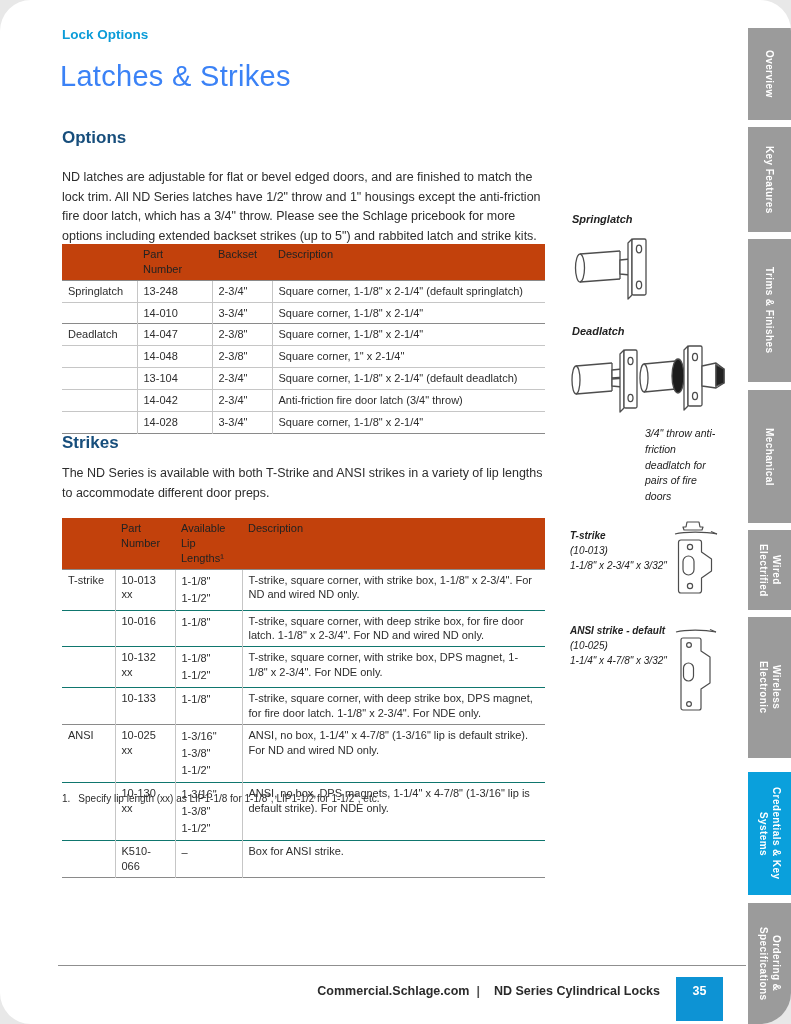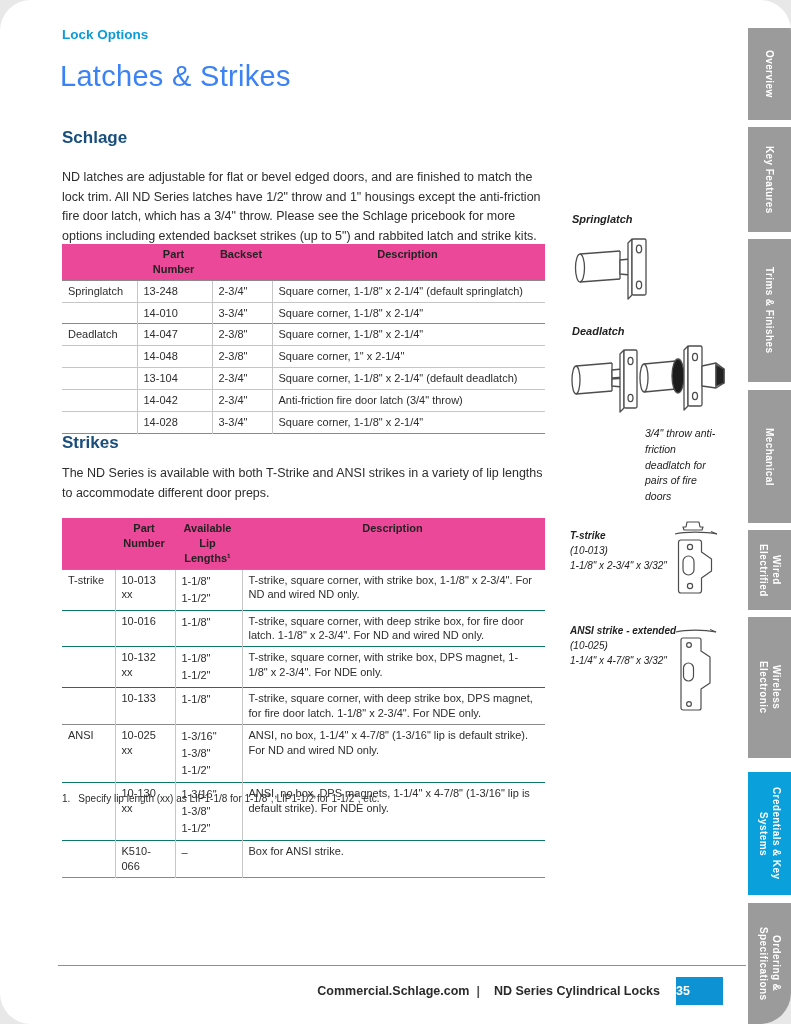--- a/index.html
+++ b/index.html
@@ -18,21 +18,21 @@
   .h-strikes { top:433px; }
   .para { position:absolute; left:62px; width:494px; font-size:12.5px; line-height:1.56; color:#2d2d2d; }
   .p-latches { top:168px; }
   .p-strikes { top:464px; }
 
   
   table { border-collapse:collapse; table-layout:fixed; width:483px; position:absolute; left:62px; }
   .t-latches { top:244px; }
   .t-strikes { top:518px; }
   th, td { text-align:left; vertical-align:top; font-size:11px; padding:3px 8px 3px 6px; line-height:1.35; }
-  th { font-weight:bold; background:#ec4899; color:#222;text-align:center; }
+  th { font-weight:normal; background:#c2410c; color:#222; }
   tbody td { border-top:1px solid #c6c6c6; }
   tbody td + td { border-left:1px solid #c6c6c6; }
   tbody tr.group-start td { border-top:1px solid #8a8a8a; }
   table { border-bottom:1px solid #8a8a8a; }
   .t-strikes tbody td { border-top:1px solid #0f766e; }
   .t-latches col:nth-child(1){width:75px;} .t-latches col:nth-child(2){width:75px;}
   .t-latches col:nth-child(3){width:60px;} .t-latches col:nth-child(4){width:273px;}
   .t-strikes col:nth-child(1){width:53px;} .t-strikes col:nth-child(2){width:60px;}
   .t-strikes col:nth-child(3){width:67px;} .t-strikes col:nth-child(4){width:303px;}
   .lip-line { line-height:1.55; }
@@ -52,31 +52,31 @@
     writing-mode:vertical-rl; font-size:10px; font-weight:bold; color:#ffffff;
     letter-spacing:.4px; text-align:center; line-height:1.35; white-space:pre-line;
   }
   .tab.active { background:#0aa0dc; }
 
   
   .footer-rule { position:absolute; left:58px; top:965px; width:688px; height:1px; background:#8f8f8f; }
   .footer-text { position:absolute; left:0; top:984px; width:660px; text-align:right; font-size:12.5px; color:#2b2b2b; }
   .footer-text span { margin-left:7px;font-weight:bold; }
   .footer-sep { color:#555; margin:0 7px; }
-  .page-box { position:absolute; left:676px; top:977px; width:47px; height:28px; background:#0d93d4; color:#fff; font-size:12.5px; font-weight:bold; line-height:28px; }
+  .page-box { position:absolute; left:676px; top:977px; width:47px; height:44px; background:#0d93d4; color:#fff; font-size:12.5px; font-weight:bold; text-align:center; line-height:28px; }
 </style>
 </head>
 <body>
 
 <div class="page">
 
   <div class="eyebrow">Lock Options</div>
   <div class="page-title">Latches &amp; Strikes</div>
 
-  <div class="section-heading h-latches">Schlage</div>
+  <div class="section-heading h-latches">Options</div>
   <div class="para p-latches">ND latches are adjustable for flat or bevel edged doors, and are finished to match the lock trim. All ND Series latches have 1/2" throw and 1" housings except the anti-friction fire door latch, which has a 3/4" throw.  Please see the Schlage pricebook for more options including extended backset strikes (up to 5") and rabbited latch and strike kits.</div>
 
   <table class="t-latches">
     <colgroup>
         <col>
         <col>
         <col>
         <col>
       </colgroup>
     <thead>
@@ -285,21 +285,21 @@
         <path d="M45 15 l-6 -2.5" fill="none"></path>
         <path d="M9 21 h18 a2.5 2.5 0 0 1 2.5 2.5 V33 l10 7 v12 l-10 7 v12.5 a2.5 2.5 0 0 1 -2.5 2.5 H9 a2.5 2.5 0 0 1 -2.5 -2.5 v-48 A2.5 2.5 0 0 1 9 21 Z"></path>
         <circle cx="18" cy="28" r="2.6"></circle>
         <circle cx="18" cy="67" r="2.6"></circle>
         <rect x="11" y="37" width="11" height="19" rx="5.5"></rect>
       </g>
     </svg>
   </div>
 
   <div class="fig-sub" style="left:570px; top:623px; width:110px;">
-    <div style="font-weight:bold;">ANSI strike - extended</div>
+    <div style="font-weight:bold;">ANSI strike - default</div>
     <div>(10-025)</div>
     <div>1-1/4" x 4-7/8" x 3/32"</div>
   </div>
   <div class="fig" style="left:674px; top:625px;">
     <svg width="44" height="92" viewBox="0 0 44 92">
       <g fill="#ffffff" stroke="#4d4d4d" stroke-width="1.2" stroke-linejoin="round">
         <path d="M2 7 C 12 4.5, 30 4.5, 42 7" fill="none"></path>
         <path d="M42 7 l-6 -2.5" fill="none"></path>
         <path d="M9 13 h16 a2 2 0 0 1 2 2 v11 l9 6 v26 l-9 6 v19 a2 2 0 0 1 -2 2 H9 a2 2 0 0 1 -2 -2 V15 a2 2 0 0 1 2 -2 Z"></path>
         <circle cx="15" cy="20" r="2.4"></circle>

